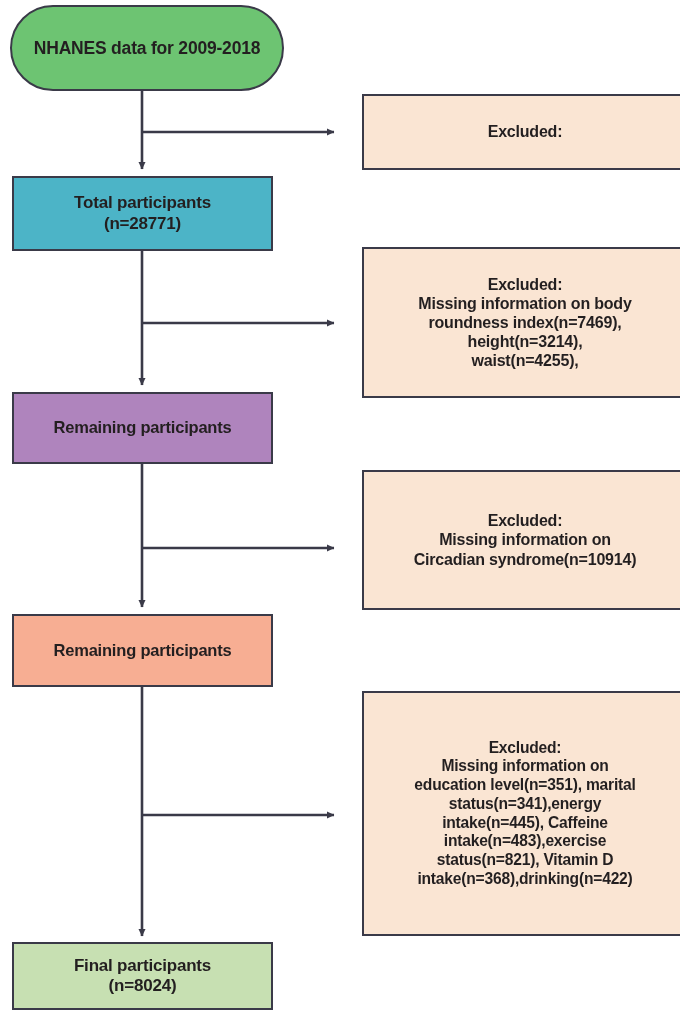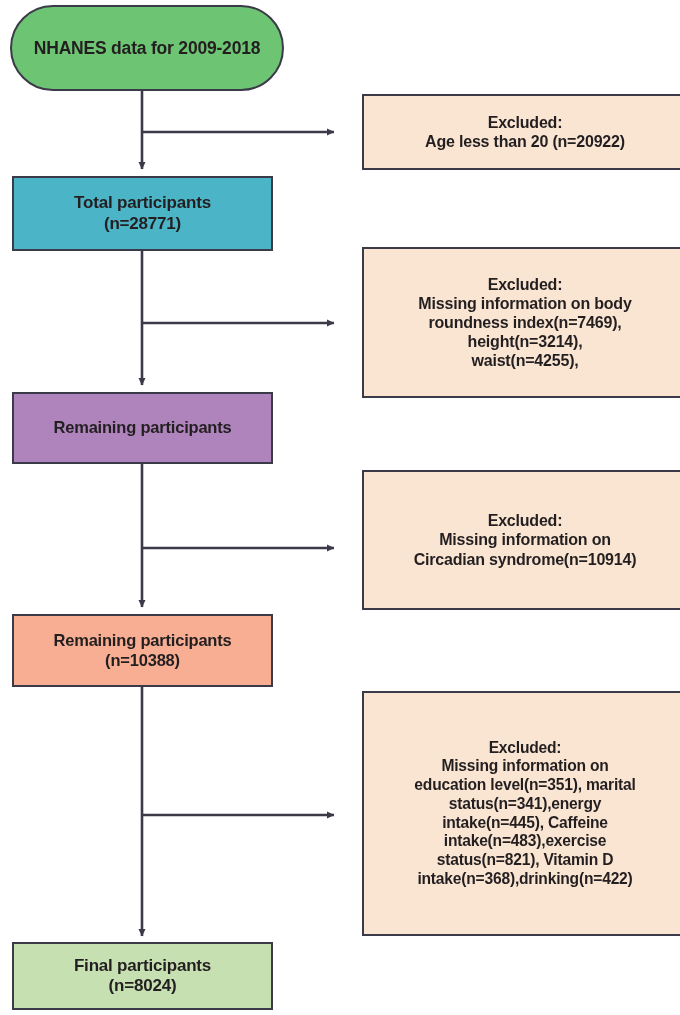--- a/index.html
+++ b/index.html
@@ -150,35 +150,33 @@
 
   <div class="node stage-rem1">
     <div class="lines">
       <div>Remaining participants</div>
     </div>
   </div>
 
   <div class="node stage-rem2">
     <div class="lines">
       <div>Remaining participants</div>
-      <div>(n=10388)</div>
     </div>
   </div>
 
   <div class="node stage-final">
     <div class="lines">
       <div>Final participants</div>
       <div>(n=8024)</div>
     </div>
   </div>
 
   <div class="node excl excl-1">
     <div class="lines">
       <div>Excluded:</div>
-      <div>Age less than 20 (n=20922)</div>
     </div>
   </div>
 
   <div class="node excl excl-2">
     <div class="lines">
       <div>Excluded:</div>
       <div>Missing information on body</div>
       <div>roundness index(n=7469),</div>
       <div>height(n=3214),</div>
       <div>waist(n=4255),</div>

